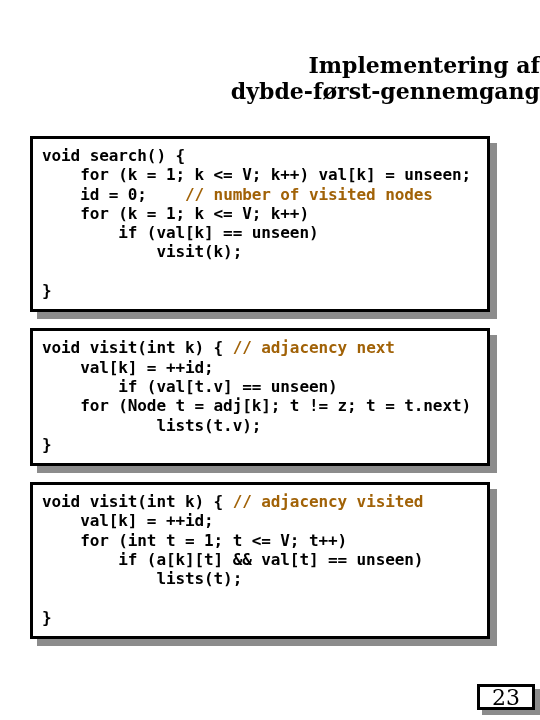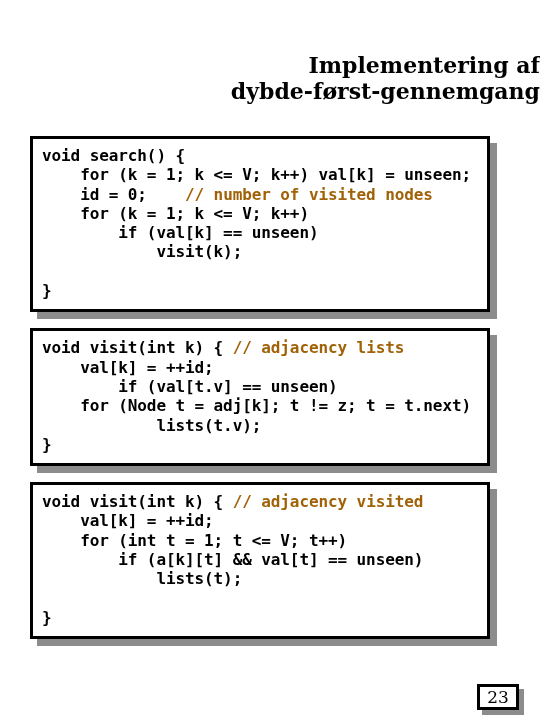--- a/index.html
+++ b/index.html
@@ -58,31 +58,31 @@
     color: #000000;
     letter-spacing: -0.1px;
   }
   .cmt { color: #a16207; }
 
   
   .page-number-box {
     position: absolute;
     left: 477px;
     top: 684px;
-    width: 42px;
+    width: 58px;
     height: 26px;
     border: 3px solid #000000;
     background: #ffffff;
     box-shadow: 5px 5px 0 0 #8c8c8c;
     box-sizing: border-box;
     display: flex;
     align-items: center;
     justify-content: center;
     font-family: "DejaVu Serif", serif;
-    font-size: 17px;
+    font-size: 22px;
     line-height: 17px;
     color: #000000;
   }
 </style>
 </head>
 <body>
 
 <div class="slide-title">
   <span class="tline">Implementering af</span>
   <span class="tline">dybde-først-gennemgang</span>
@@ -93,21 +93,21 @@
       <div class="code-line"><span>void search() {</span></div>
       <div class="code-line"><span>    for (k = 1; k &lt;= V; k++) val[k] = unseen;</span></div>
       <div class="code-line"><span>    id = 0;    </span><span class="cmt">// number of visited nodes</span></div>
       <div class="code-line"><span>    for (k = 1; k &lt;= V; k++)</span></div>
       <div class="code-line"><span>        if (val[k] == unseen)</span></div>
       <div class="code-line"><span>            visit(k);</span></div>
       <div class="code-line"><span></span>&nbsp;</div>
       <div class="code-line"><span>}</span></div>
     </div>
     <div class="code-box">
-      <div class="code-line"><span>void visit(int k) { </span><span class="cmt">// adjacency lists</span></div>
+      <div class="code-line"><span>void visit(int k) { </span><span class="cmt">// adjacency next</span></div>
       <div class="code-line"><span>    val[k] = ++id;</span></div>
       <div class="code-line"><span>        if (val[t.v] == unseen)</span></div>
       <div class="code-line"><span>    for (Node t = adj[k]; t != z; t = t.next)</span></div>
       <div class="code-line"><span>            lists(t.v);</span></div>
       <div class="code-line"><span>}</span></div>
     </div>
     <div class="code-box">
       <div class="code-line"><span>void visit(int k) { </span><span class="cmt">// adjacency visited</span></div>
       <div class="code-line"><span>    val[k] = ++id;</span></div>
       <div class="code-line"><span>    for (int t = 1; t &lt;= V; t++)</span></div>

